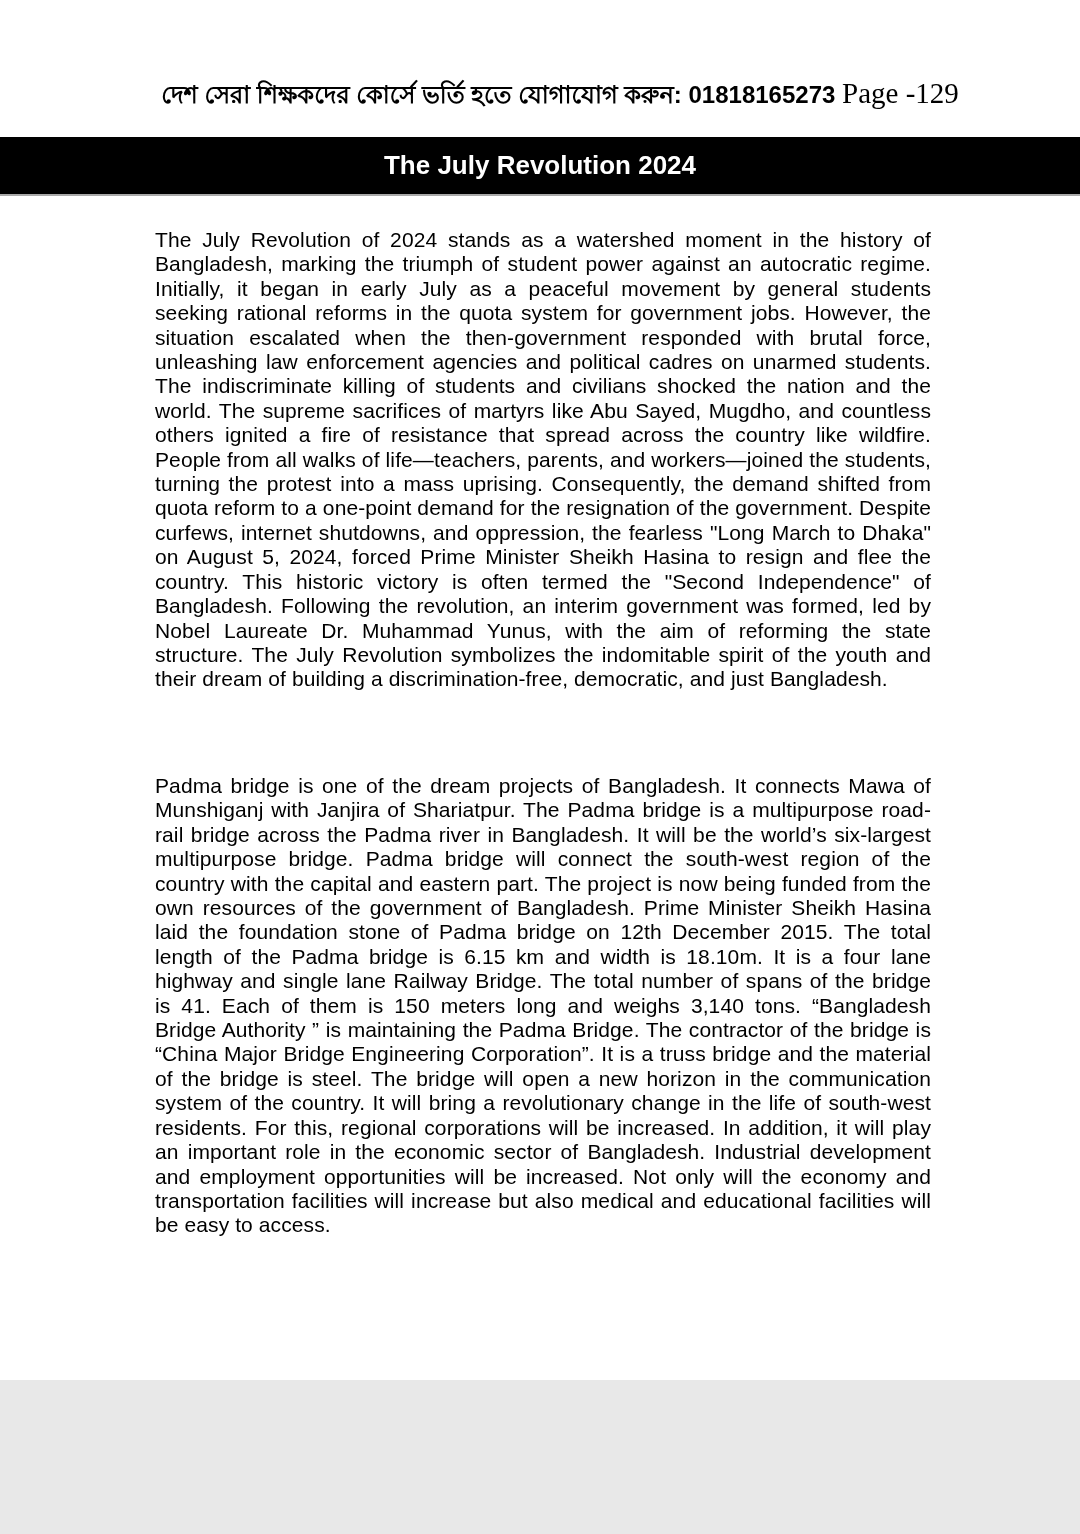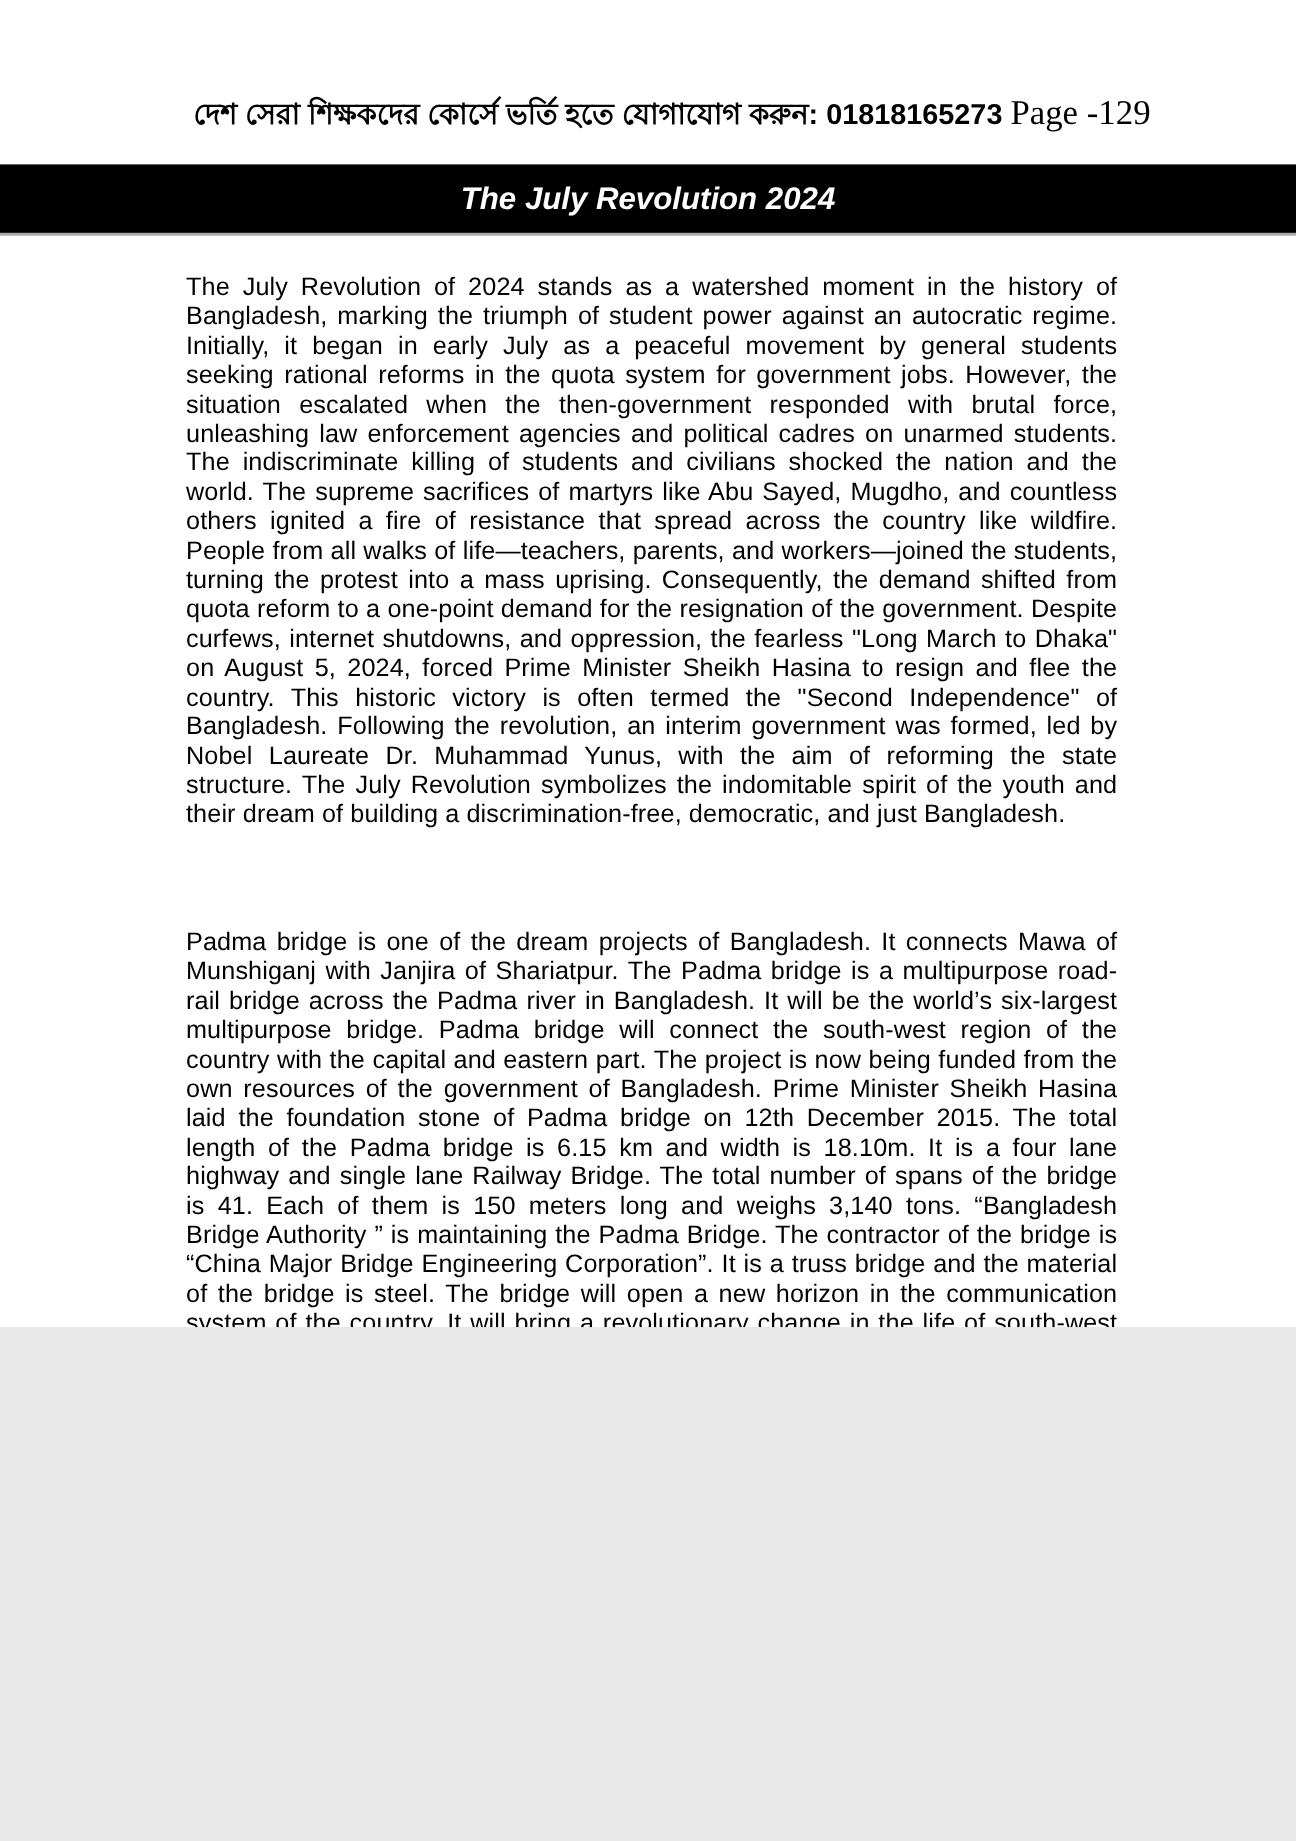--- a/index.html
+++ b/index.html
@@ -1,19 +1,19 @@
 <!DOCTYPE html>
 <html><head>
 <meta charset="utf-8">
 <style>
   html, body { margin: 0; padding: 0; background: #e8e8e8; }
   .page {
     position: relative;
     width: 1080px;
-    height: 1106px;
+    height: 1380px;
     margin: 0 auto;
     background: #ffffff;
     font-family: "Liberation Sans", sans-serif;
     color: #000000;
     overflow: hidden;
   }
   .header {
     position: absolute;
     top: 76px;
     left: 40px;
@@ -36,21 +36,21 @@
     background: #000000;
     color: #ffffff;
     display: flex;
     align-items: center;
     justify-content: center;
     font-size: 26px;
     font-weight: bold;
     border-bottom: 2px solid #a9a9a9;
     box-sizing: border-box;
   }
-  .banner-1 { top: 137px; font-style: italic; }
+  .banner-1 { top: 137px; }
   .banner-2 { top: 727px; }
   .body-text {
     position: absolute;
     left: 155px;
     width: 776px;
     font-size: 21px;
     line-height: 24.4px;
     text-align: justify;
     letter-spacing: 0.1px;
   }

